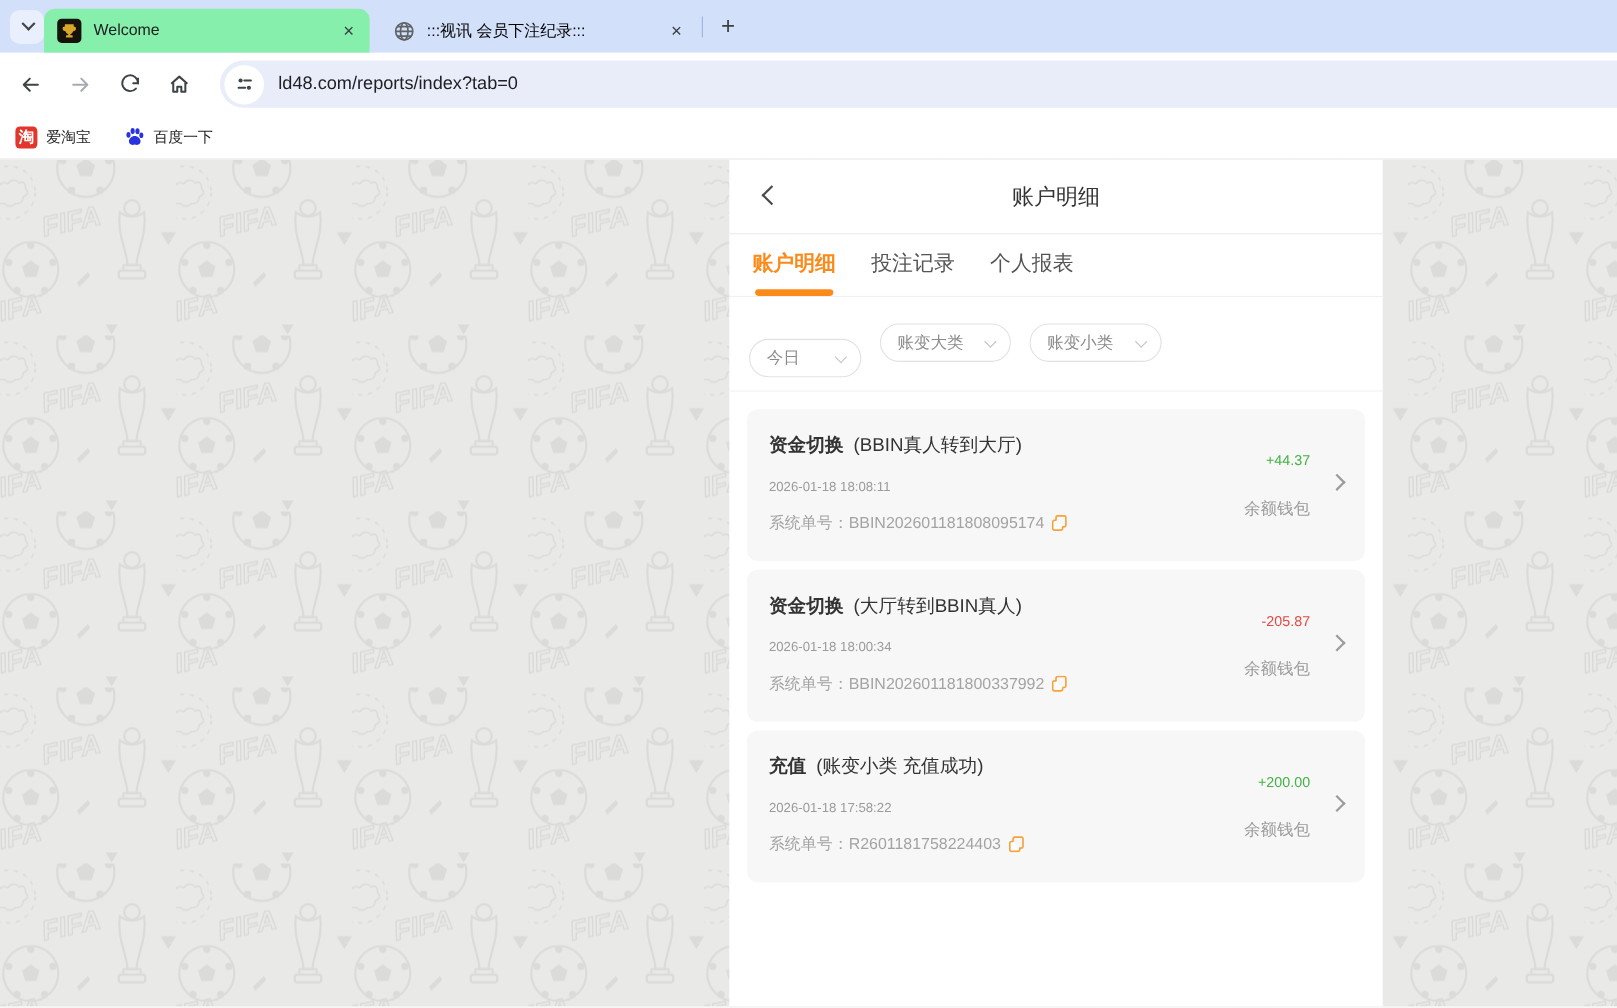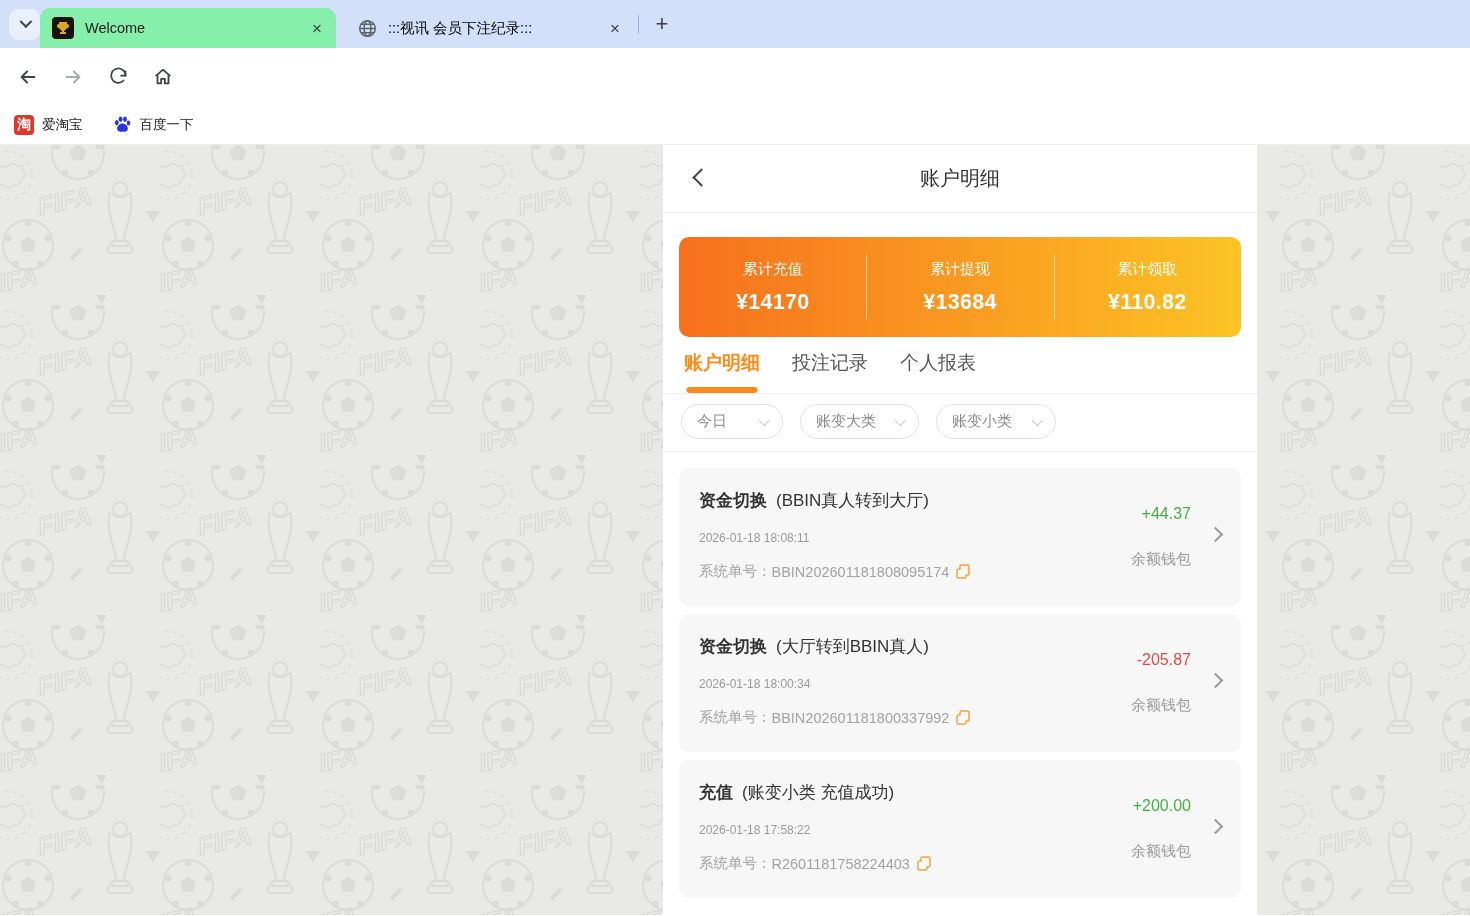--- a/index.html
+++ b/index.html
@@ -58,34 +58,34 @@
 
   .ptabs { display:flex; align-items:flex-end; padding:0 21px; height:57px; border-bottom:1px solid #f0f0f0; }
   .ptab { position:relative; font-size:19px; color:#555; margin-right:32px; padding-bottom:17px; }
   .ptab.active { color:#fb8a19; font-weight:bold; }
   .ptab.active::after { content:""; position:absolute; left:50%; transform:translateX(-50%);
     bottom:0; width:71px; height:6px; border-radius:3px; background:#fb8a19; }
 
   .filters { display:flex; align-items:center; padding:10px 18px 12px; border-bottom:1px solid #f2f2f2; }
   .pill { height:35px; border:1px solid #e1e1e1; border-radius:18px; display:flex; align-items:center;
     justify-content:space-between; padding:0 15px; margin-right:17px; color:#8b8b8b; font-size:15px; }
-  .pill-1 { width:102px; } .pill-2 { width:119px; } .pill-3 { width:120px; }
+  .pill-1 { width:102px;margin-top:28px; } .pill-2 { width:119px; } .pill-3 { width:120px; }
   .pill .chev { width:8px; height:8px; border-color:#c4c4c4; border-width:1.5px; transform:rotate(45deg) translate(0,-2px); }
 
   .list { padding:16px; }
   .card { position:relative; background:#f7f7f8; border-radius:10px; height:138px; padding:21px 20px 0; margin-bottom:8px; }
   .card-title { font-size:17px; color:#333; }
   .card-type { font-weight:bold; }
   .card-detail { margin-left:9px; }
   .card-time { font-size:12px; color:#9b9b9b; margin-top:19px; }
   .card-order { display:flex; align-items:center; font-size:14.5px; color:#a3a3a3; margin-top:17px; }
   .copy-icon { margin-left:7px; display:flex; }
   .card-right { position:absolute; top:0; right:50px; height:100%; display:flex; flex-direction:column;
     align-items:flex-end; justify-content:center; }
-  .amount { font-size:16px; font-weight:500; }
+  .amount { font-size:13px; font-weight:500; }
   .amount.pos { color:#44b244; } .amount.neg { color:#e34a42; }
   .wallet { font-size:15px; color:#9b9b9b; margin-top:27px; }
   .card-arrow { position:absolute; right:20px; top:50%; width:11px; height:11px; margin-top:-8px;
     border-right:2px solid #9b9b9b; border-top:2px solid #9b9b9b; transform:rotate(45deg); }
 </style>
 </head>
 <body>
 
 <div class="tabstrip">
   <div class="tab-search">
@@ -135,20 +135,31 @@
         <path d="M20 11a8.2 8.2 0 1 0-2.2 5.6"></path>
       </svg>
   </div>
   <div class="nav-btn">
     <svg width="22" height="22" viewBox="0 0 24 24" fill="none" stroke="#3e4347" stroke-width="2" stroke-linejoin="round">
         <path d="M4 11 12 4l8 7"></path>
         <path d="M6 10v9h4v-5h4v5h4v-9"></path>
       </svg>
   </div>
 
+  <div class="url-pill">
+    <span class="site-info">
+      <svg width="17" height="17" viewBox="0 0 18 18" fill="none" stroke="#3e4347" stroke-width="1.8" stroke-linecap="round">
+        <circle cx="5" cy="5.5" r="2" fill="#3e4347" stroke="none"></circle>
+          <path d="M8.5 5.5H15"></path>
+        <circle cx="13" cy="12.5" r="2" fill="#3e4347" stroke="none"></circle>
+          <path d="M3 12.5h6.5"></path>
+      </svg>
+    </span>
+    <span class="url-text">ld48.com/reports/index?tab=0</span>
+  </div>
 </div>
 
 <div class="bookmarks">
   <div class="bm">
     <span class="tb-icon">淘</span>
     <span class="bm-label">爱淘宝</span>
   </div>
   <div class="bm">
     <span style="display:flex;">
       <svg width="19" height="19" viewBox="0 0 20 20" fill="#2932e1">
@@ -215,34 +226,20 @@
     <rect width="1470" height="770" fill="url(#bgpat)"></rect>
   </svg>
 
   <div class="panel">
 
     <div class="panel-header">
       <span class="back-chev"></span>
       <span class="panel-title">账户明细</span>
     </div>
 
-    <div class="summary">
-      <div class="sum-col">
-        <span class="sum-label">累计充值</span>
-        <span class="sum-value">¥14170</span>
-      </div>
-      <div class="sum-col">
-        <span class="sum-label">累计提现</span>
-        <span class="sum-value">¥13684</span>
-      </div>
-      <div class="sum-col">
-        <span class="sum-label">累计领取</span>
-        <span class="sum-value">¥110.82</span>
-      </div>
-    </div>
 
     <div class="ptabs">
       <span class="ptab active">账户明细</span>
       <span class="ptab">投注记录</span>
       <span class="ptab">个人报表</span>
     </div>
 
     <div class="filters">
       <div class="pill pill-1">
         <span>今日</span>

